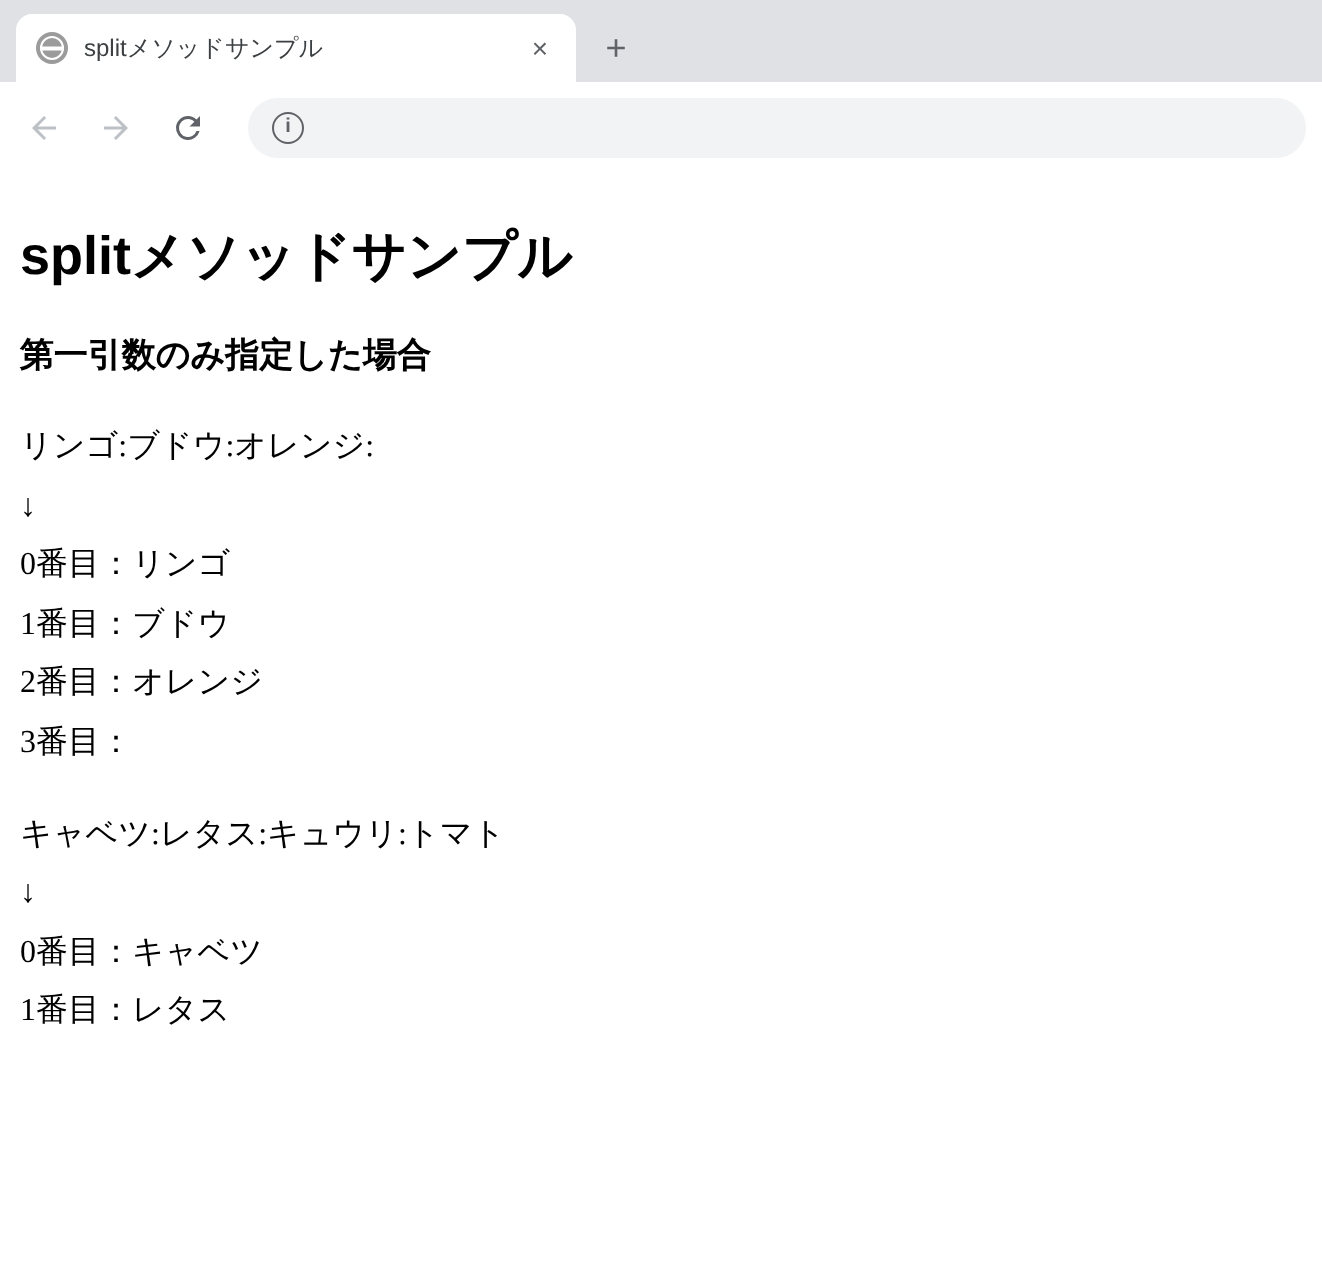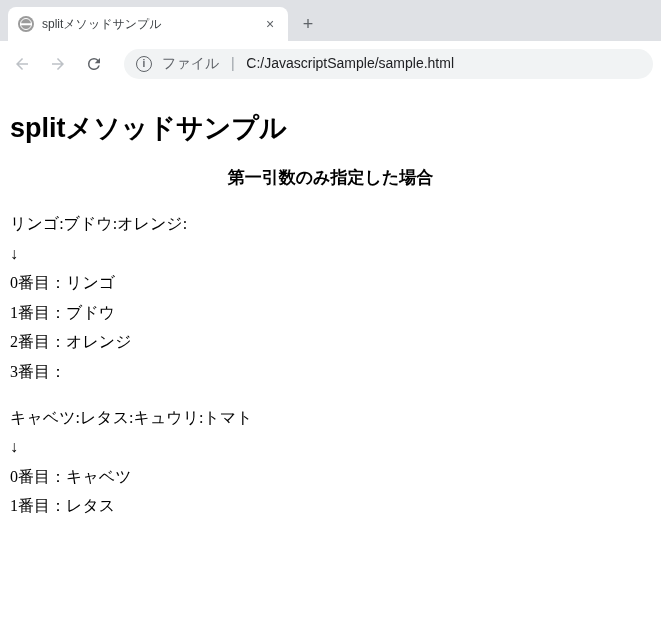--- a/index.html
+++ b/index.html
@@ -153,21 +153,20 @@
     }
     .page-content h1 {
       font-size: 27px;
       font-weight: bold;
       margin: 8px 0 20px;
     }
     .page-content h3 {
       font-size: 17px;
       font-weight: bold;
       margin: 18px 0 20px;
-      text-align: center;
     }
     .para {
       font-size: 16px;
       line-height: 1.85;
       margin-bottom: 16px;
       white-space: pre-line;
       font-family: Liberation Serif, serif;
     }
   </style>
 </head>
@@ -193,25 +192,20 @@
           <path fill="currentColor" d="M4 11h12.17l-5.59-5.59L12 4l8 8-8 8-1.41-1.41L16.17 13H4v-2z"></path>
         </svg>
     </div>
     <div class="nav-btn">
       <svg viewBox="0 0 24 24">
           <path fill="currentColor" d="M17.65 6.35A7.95 7.95 0 0 0 12 4a8 8 0 1 0 7.73 10h-2.08A6 6 0 1 1 12 6c1.66 0 3.14.69 4.22 1.78L13 11h7V4l-2.35 2.35z"></path>
         </svg>
     </div>
     <div class="address-bar">
       <span class="addr-info-icon">i</span>
-      <span>
-        <span class="addr-scheme">ファイル</span>
-        <span class="addr-sep">&nbsp;&nbsp;<span>|</span>&nbsp;&nbsp;</span>
-        <span class="addr-path">C:/JavascriptSample/sample.html</span>
-      </span>
     </div>
   </div>
 </div>
 
 <div class="page-content">
   <h1>splitメソッドサンプル</h1>
 
   <h3>第一引数のみ指定した場合</h3>
   <div class="para">リンゴ:ブドウ:オレンジ:
 ↓

